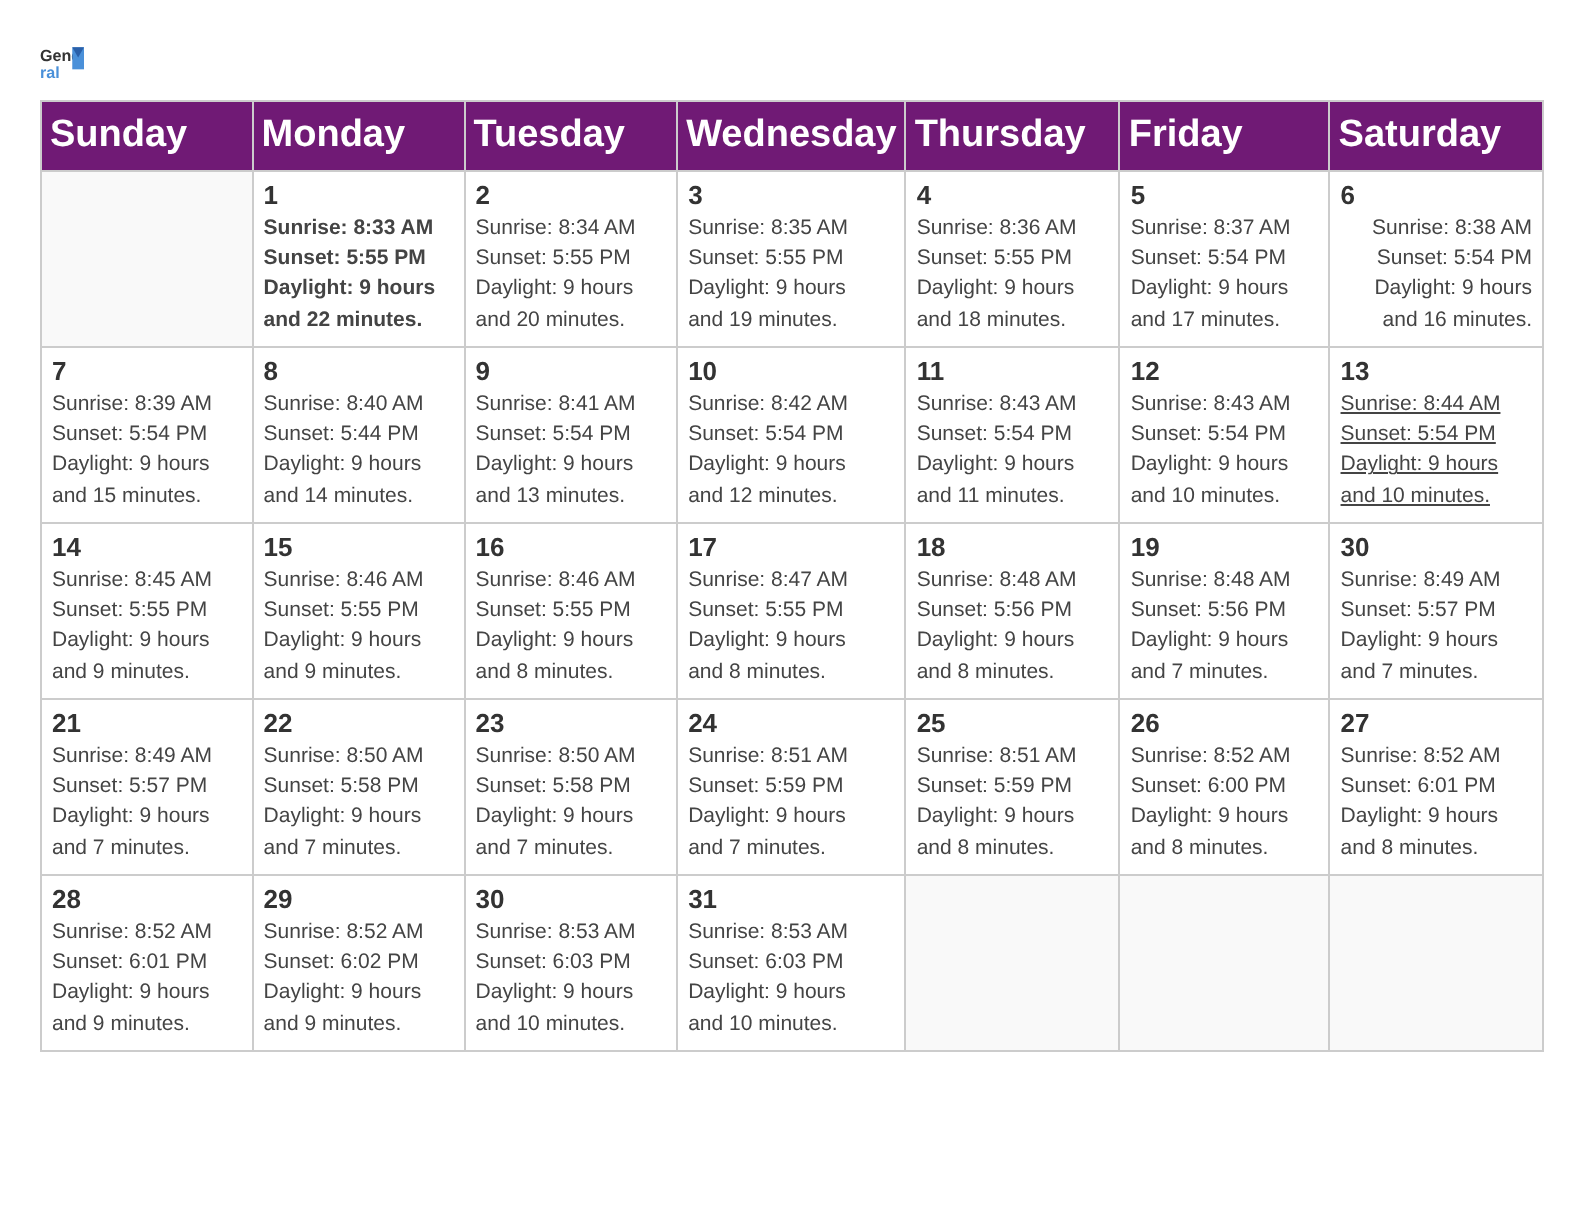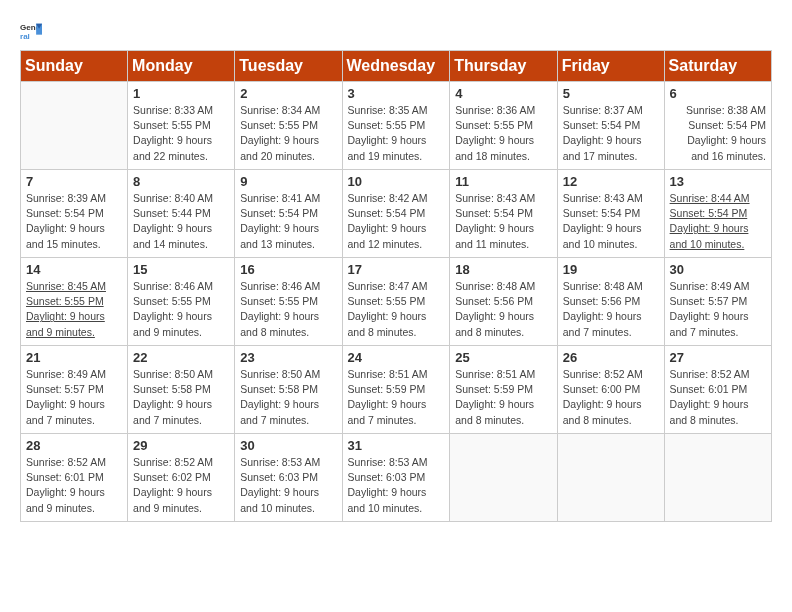--- a/index.html
+++ b/index.html
@@ -38,23 +38,23 @@
       font-size: 15px;
       color: #555;
       margin-top: 2px;
     }
     .calendar-table {
       width: 100%;
       border-collapse: collapse;
       margin-top: 8px;
     }
     .calendar-table th {
-      background-color: #c2410c;
+      background-color: #701a75;
       color: #fff;
-      font-size: 16px;
+      font-size: 19px;
       font-weight: bold;
       padding: 6px 4px;
       text-align: left;
       border: 1px solid #ccc;
     }
     .calendar-table td {
       border: 1px solid #ccc;
       vertical-align: top;
       padding: 4px 5px;
       font-size: 11px;
@@ -111,21 +111,21 @@
         <th>Thursday</th>
         <th>Friday</th>
         <th>Saturday</th>
       </tr>
   </thead>
   <tbody id="calendar-body">
   <tr>
         <td class="empty-cell"></td>
         <td>
           <span class="day-number">1</span>
-          <div class="day-info" style="white-space: pre-line;">Sunrise: 8:33 AM
+          <div class="day-info" style="white-space: pre-line; font-weight: bold;">Sunrise: 8:33 AM
 Sunset: 5:55 PM
 Daylight: 9 hours
 and 22 minutes.</div>
         </td>
         <td>
           <span class="day-number">2</span>
           <div class="day-info" style="white-space: pre-line;">Sunrise: 8:34 AM
 Sunset: 5:55 PM
 Daylight: 9 hours
 and 20 minutes.</div>
@@ -206,21 +206,21 @@
           <span class="day-number">13</span>
           <div class="day-info" style="white-space: pre-line; text-decoration: underline;">Sunrise: 8:44 AM
 Sunset: 5:54 PM
 Daylight: 9 hours
 and 10 minutes.</div>
         </td>
       </tr>
       <tr>
         <td>
           <span class="day-number">14</span>
-          <div class="day-info" style="white-space: pre-line; text-decoration: underline;">Sunrise: 8:45 AM
+          <div class="day-info" style="white-space: pre-line;">Sunrise: 8:45 AM
 Sunset: 5:55 PM
 Daylight: 9 hours
 and 9 minutes.</div>
         </td>
         <td>
           <span class="day-number">15</span>
           <div class="day-info" style="white-space: pre-line;">Sunrise: 8:46 AM
 Sunset: 5:55 PM
 Daylight: 9 hours
 and 9 minutes.</div>

